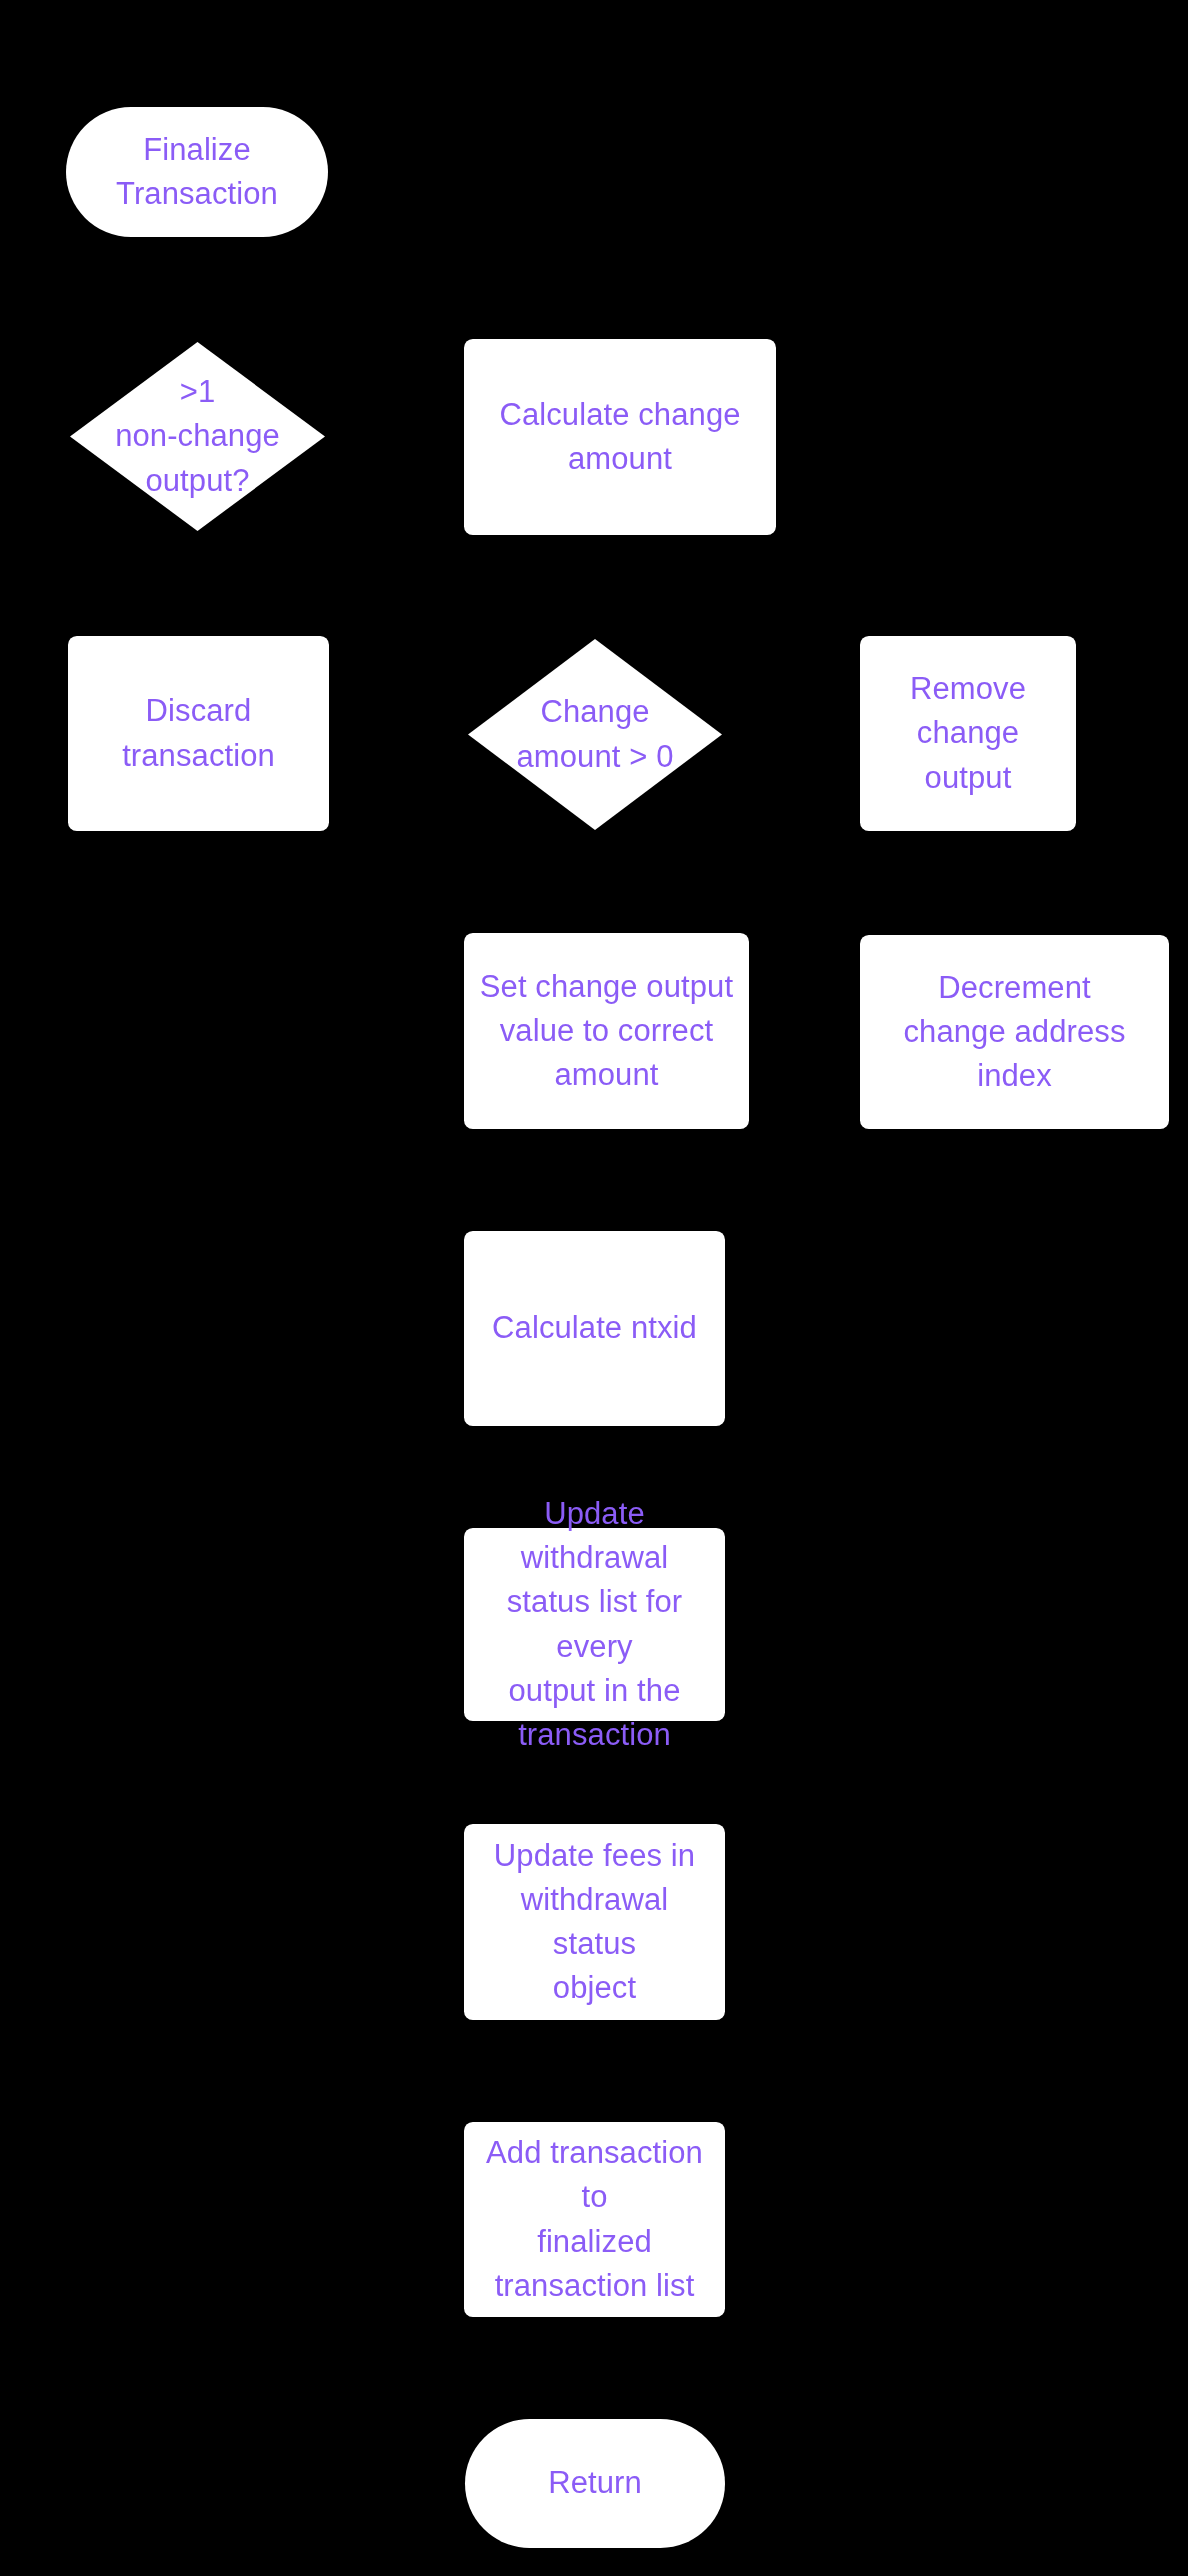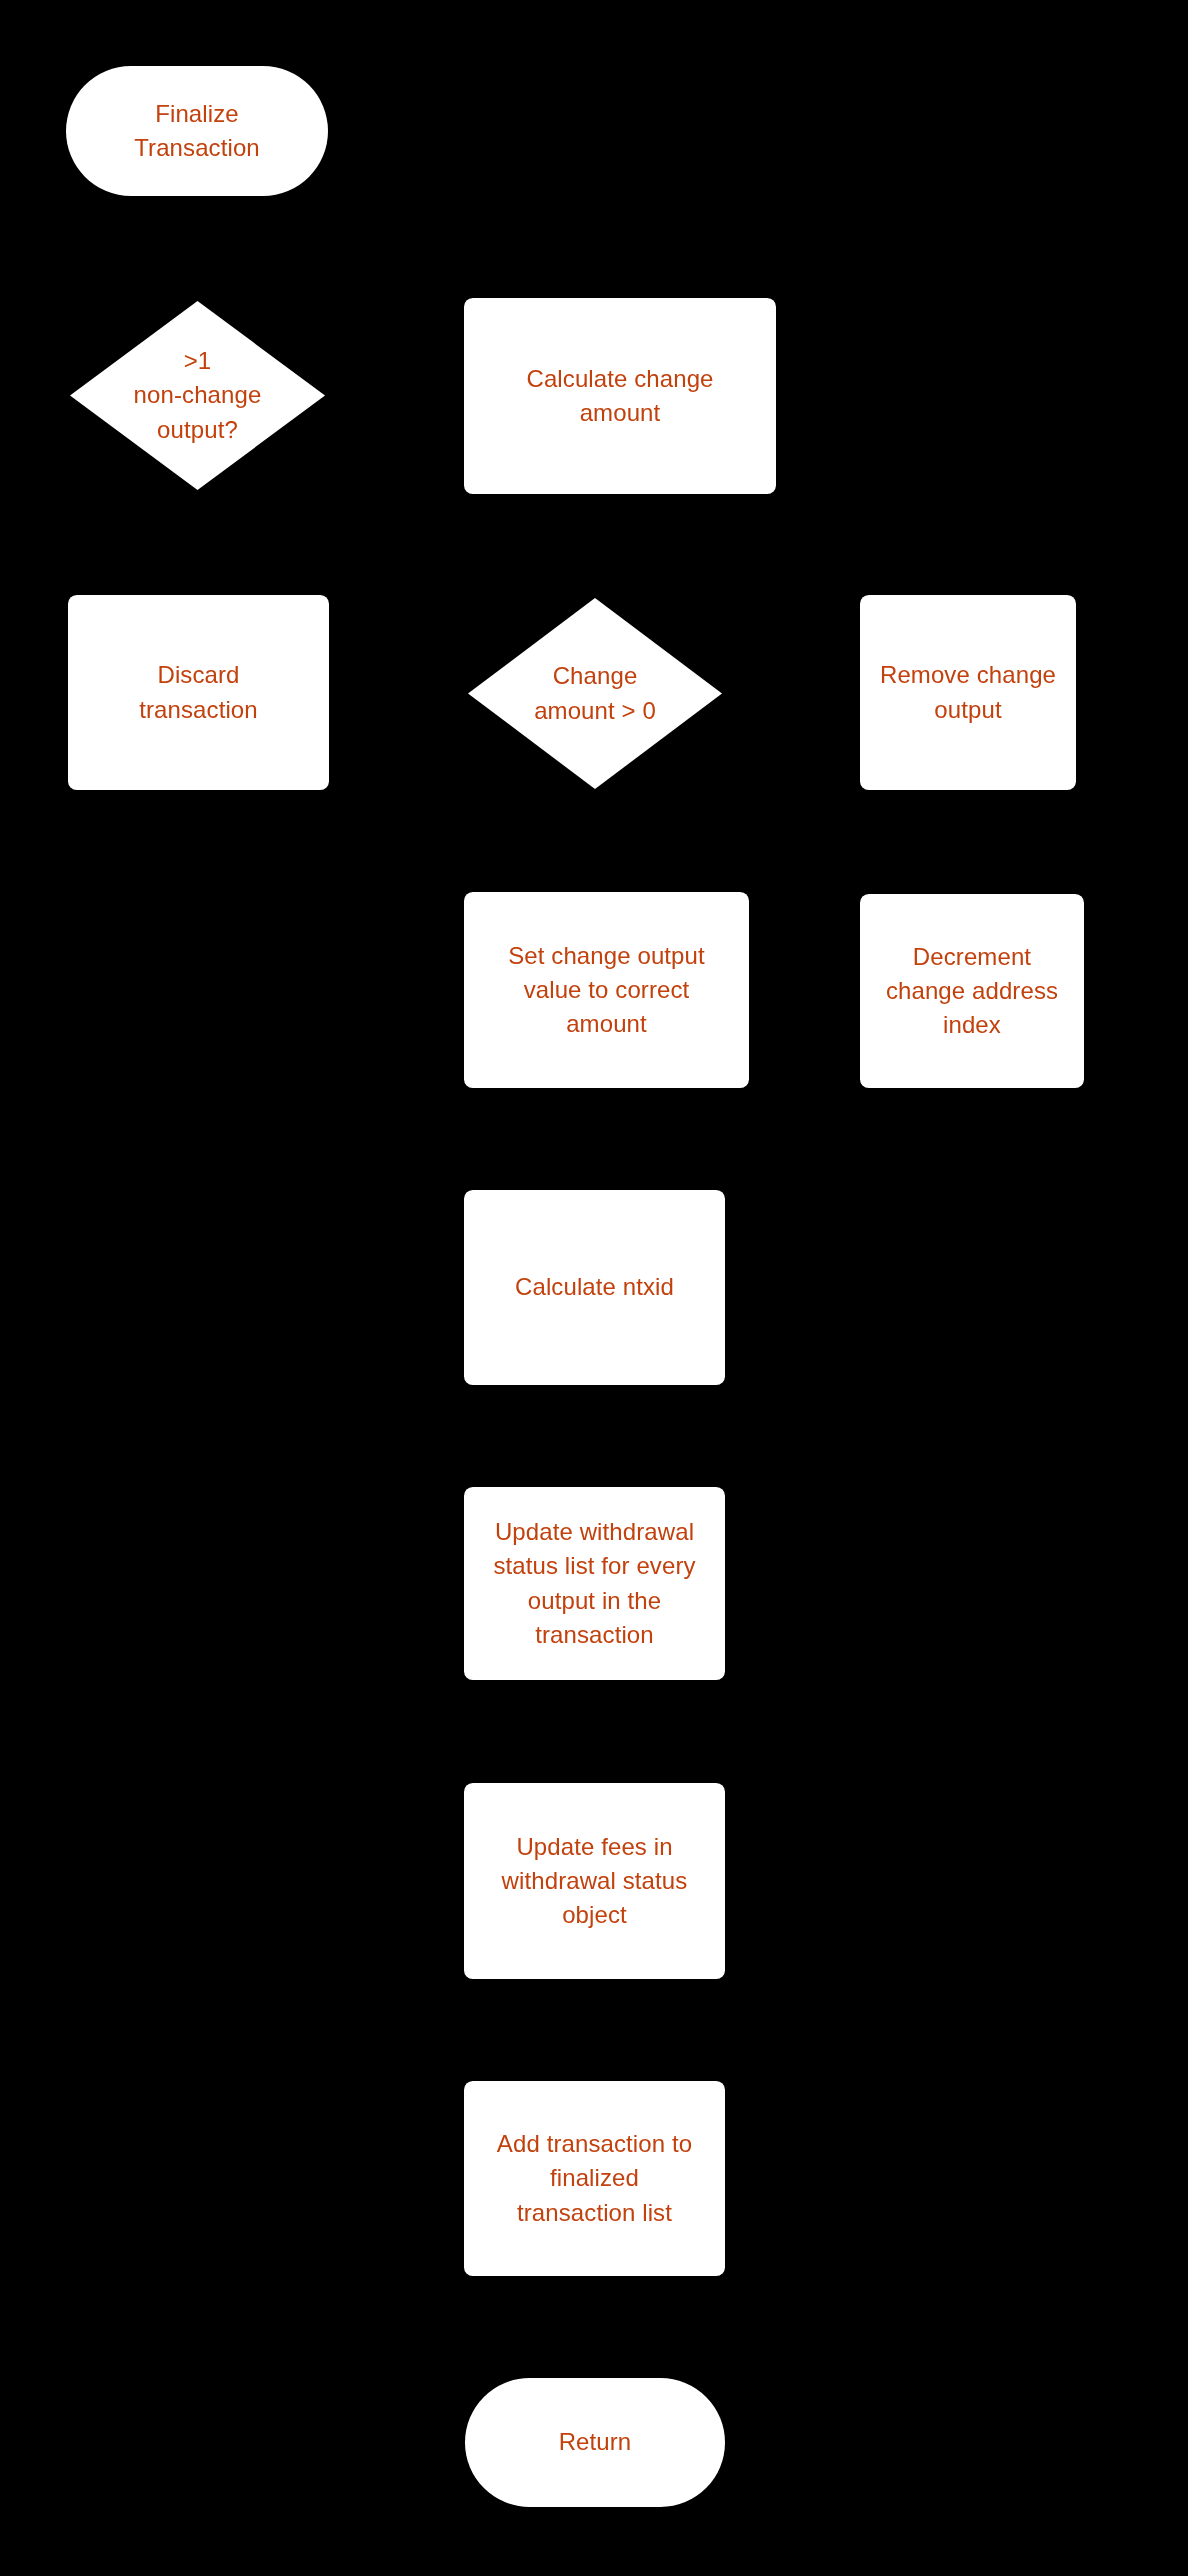--- a/index.html
+++ b/index.html
@@ -18,25 +18,26 @@
     background: #000000;
     overflow: hidden;
   }
   .node {
     position: absolute;
     box-sizing: border-box;
     display: flex;
     align-items: center;
     justify-content: center;
     text-align: center;
-    color: #c2410c;
+    color: #8b5cf6;
     font-family: "Liberation Sans", sans-serif;
-    font-size: 24px;
+    font-size: 31px;
     line-height: 1.42;
     letter-spacing: 0.1px;
+    margin-top: 41px;
   }
   .node .label {
     display: block;
     padding: 0 12.3px;
     white-space: pre-line;
   }
   
   .shape-process {
     background: #ffffff;
     border-radius: 8.8px;
@@ -103,21 +104,21 @@
     <span class="label">Remove change
 output</span>
   </div>
 
   <div class="node shape-process" style="left:464px; top:892px; width:285px; height:196px;">
     <span class="label">Set change output
 value to correct
 amount</span>
   </div>
 
-  <div class="node shape-process" style="left:860px; top:894px; width:224px; height:194px;">
+  <div class="node shape-process" style="left:860px; top:894px; width:309px; height:194px;">
     <span class="label">Decrement
 change address
 index</span>
   </div>
 
   <div class="node shape-process" style="left:464px; top:1190px; width:261px; height:195px;">
     <span class="label">Calculate ntxid</span>
   </div>
 
   <div class="node shape-process" style="left:464px; top:1487px; width:261px; height:193px;">

